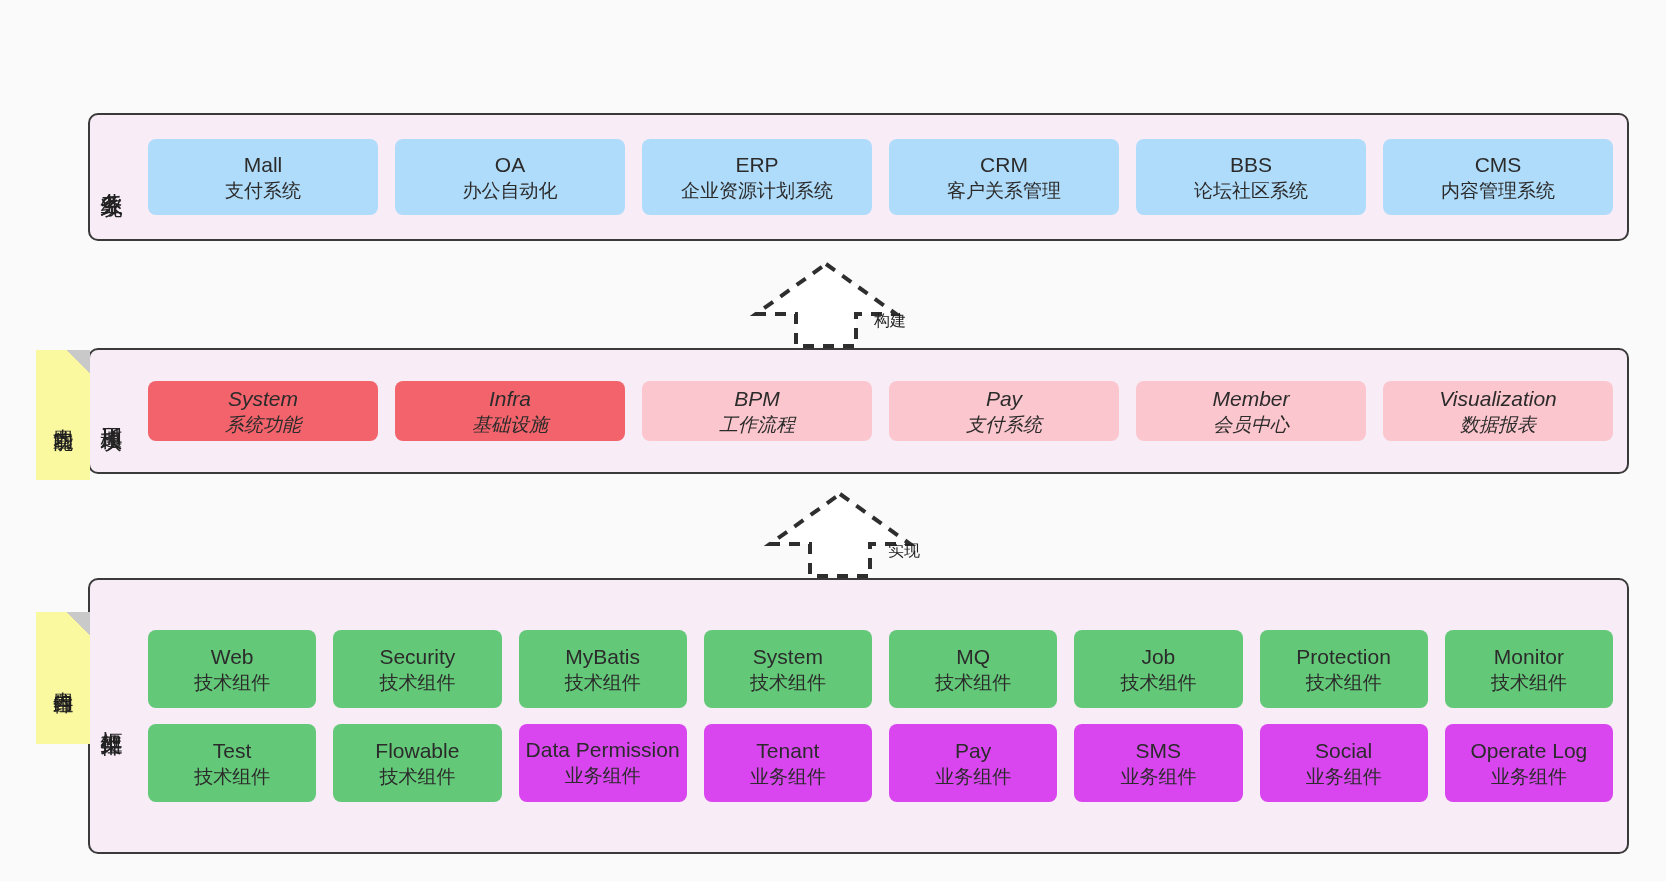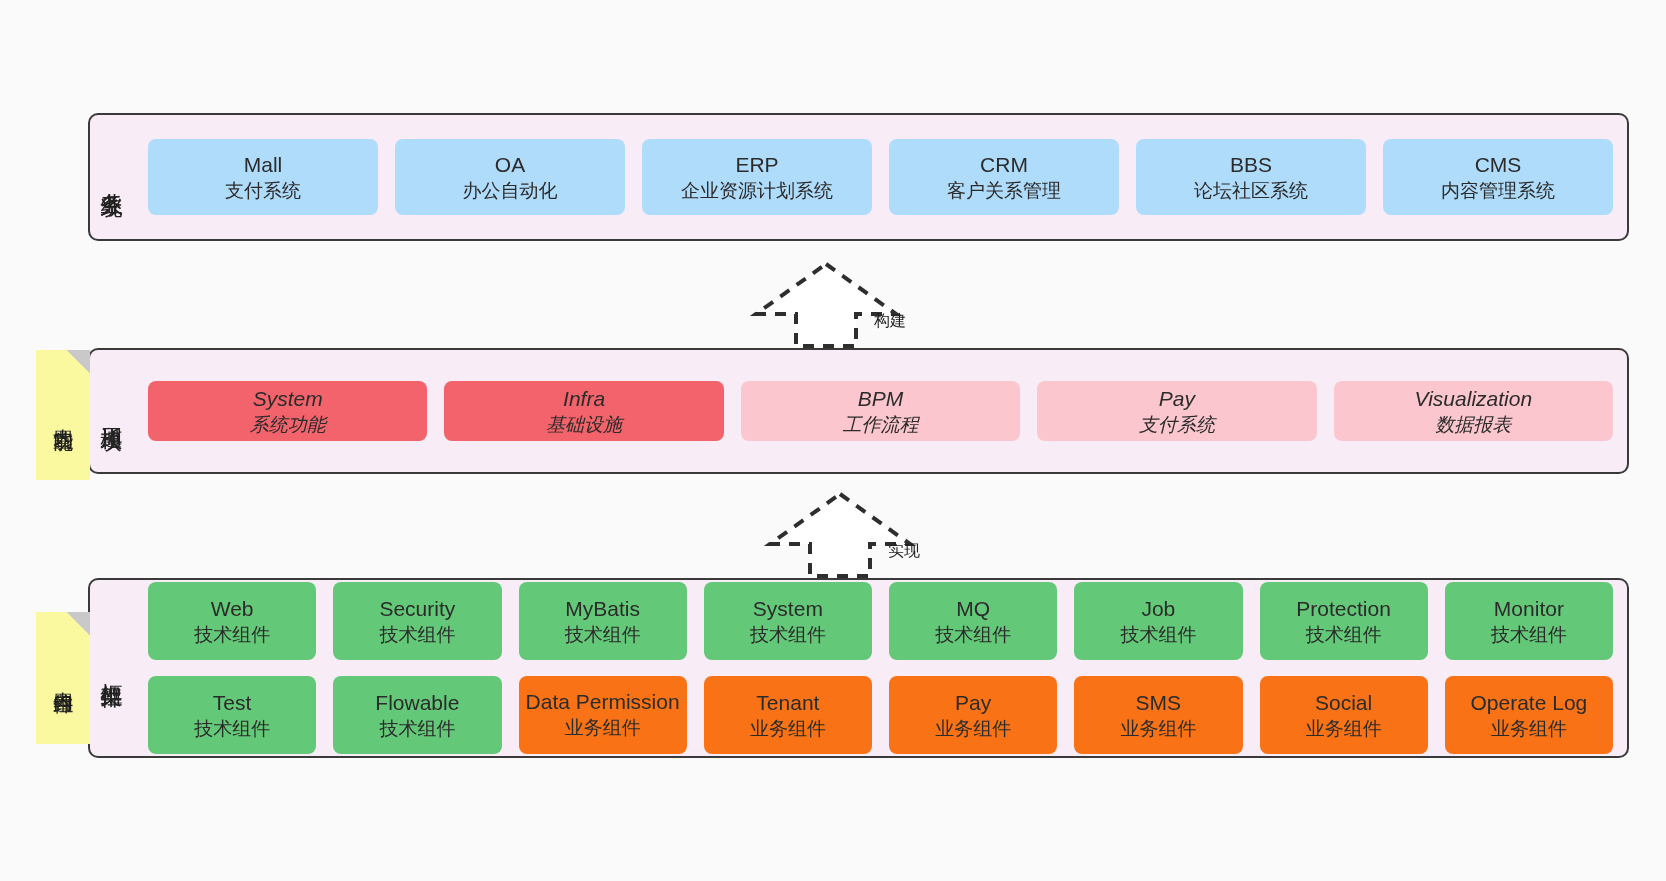--- a/index.html
+++ b/index.html
@@ -86,30 +86,30 @@
   .cell.wrap .en {
     white-space: normal;
     line-height: 1.15;
   }
 
   
   .c-blue        { background: #b0dcfb; }
   .c-red         { background: #f2636b; }
   .c-pink        { background: #fbc6cd; }
   .c-green       { background: #63c878; }
-  .c-lightgreen  { background: #f97316; }
+  .c-lightgreen  { background: #d946ef; }
 
   
   #layer-business { left: 88px;  top: 113px; width: 1541px; height: 128px; }
   #layer-business .row { height: 76px; }
 
   #layer-modules  { left: 88px;  top: 348px; width: 1541px; height: 126px; }
   #layer-modules .row { height: 60px; font-style: italic; }
 
-  #layer-framework{ left: 88px;  top: 578px; width: 1541px; height: 180px; }
+  #layer-framework{ left: 88px;  top: 578px; width: 1541px; height: 276px; }
   #layer-framework .row { height: 78px; }
 
   
   .note {
     position: absolute;
     background: #fbf9a0;
     box-sizing: border-box;
     display: flex;
     align-items: center;
     justify-content: center;
@@ -212,20 +212,24 @@
         </div>
         <div class="cell c-pink">
           <span class="en">BPM</span>
           <span class="cn">工作流程</span>
         </div>
         <div class="cell c-pink">
           <span class="en">Pay</span>
           <span class="cn">支付系统</span>
         </div>
         <div class="cell c-pink">
+          <span class="en">Member</span>
+          <span class="cn">会员中心</span>
+        </div>
+        <div class="cell c-pink">
           <span class="en">Visualization</span>
           <span class="cn">数据报表</span>
         </div>
       </div>
     </div>
   </div>
 
   <div class="arrow-link" id="link-implement">
     <svg viewBox="0 0 160 92" xmlns="http://www.w3.org/2000/svg">
       <path d="M80 6 L150 56 L110 56 L110 88 L50 88 L50 56 L10 56 Z" fill="#ffffff" stroke="#2e2e2e" stroke-width="4" stroke-dasharray="11 9" stroke-linejoin="miter"></path>

